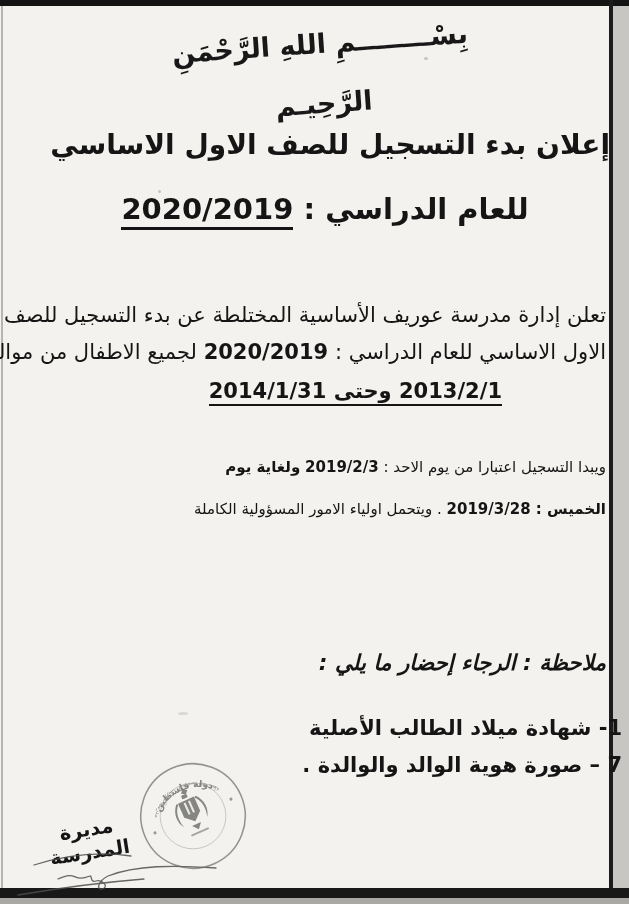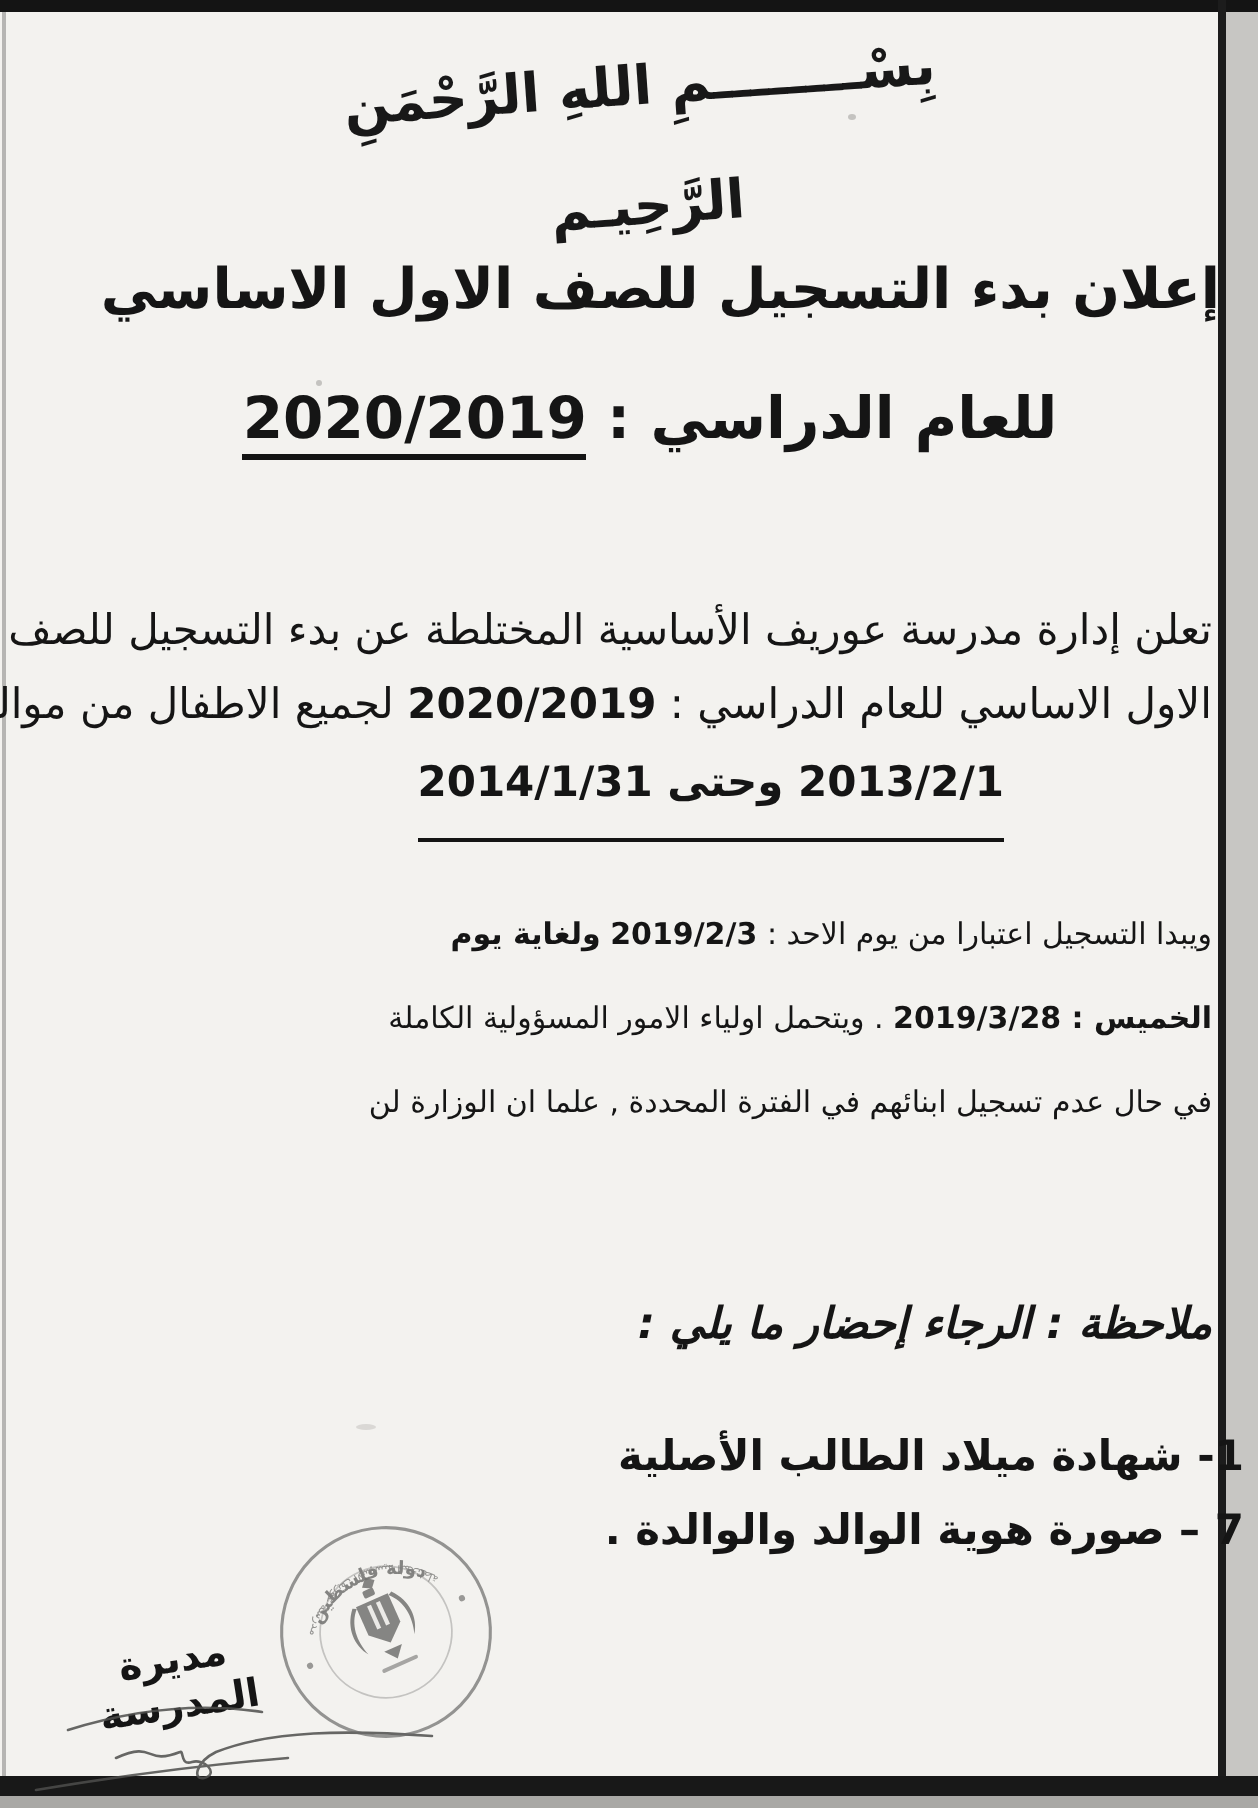--- a/index.html
+++ b/index.html
@@ -41,21 +41,21 @@
   .title-year { border-bottom:3px solid #141414; padding-bottom:1px; }
 
   
   .para { position:absolute; left:6px; width:600px; direction:rtl; text-align:right; }
   .para1 { top:297px; font-size:21px; line-height:37px; }
   .para2 { top:446px; font-size:15px; line-height:42px; }
   .para-line { white-space:nowrap; }
   .para1 .para-line:nth-child(3) { padding-right:104px; padding-top:2px; }
   .seg-n  { font-weight:normal; }
   .seg-b  { font-weight:bold; }
-  .seg-bu { font-weight:bold; border-bottom:2.5px solid #141414; padding-bottom:16px; }
+  .seg-bu { font-weight:bold; border-bottom:2.5px solid #141414; padding-bottom:1px; }
 
   .note {
     position:absolute; top:650px; left:6px; width:600px;
     direction:rtl; text-align:right;
     font-size:21.5px; font-weight:bold;font-style:italic;
   }
 
   .req-list {
     position:absolute; top:710px; left:24px; width:598px;
     direction:rtl; text-align:right;
@@ -99,21 +99,20 @@
   </div>
 
   <div class="para para1">
       <div class="para-line"><span class="seg-n">تعلن إدارة مدرسة عوريف الأساسية المختلطة عن بدء التسجيل للصف</span></div>
       <div class="para-line"><span class="seg-n">الاول الاساسي للعام الدراسي : </span><span class="seg-b">2020/2019</span><span class="seg-n"> لجميع الاطفال من مواليد</span></div>
       <div class="para-line"><span class="seg-bu">2013/2/1 وحتى 2014/1/31</span></div>
     </div>
   <div class="para para2">
       <div class="para-line"><span class="seg-n">ويبدا التسجيل اعتبارا من يوم الاحد : </span><span class="seg-b">2019/2/3</span><span class="seg-n"> </span><span class="seg-b">ولغاية يوم</span></div>
       <div class="para-line"><span class="seg-b">الخميس : 2019/3/28</span><span class="seg-n"> . ويتحمل اولياء الامور المسؤولية الكاملة</span></div>
-      <div class="para-line"><span class="seg-n">في حال عدم تسجيل ابنائهم في الفترة المحددة , علما ان الوزارة لن</span></div>
     </div>
 
   <div class="note">ملاحظة : الرجاء إحضار   ما يلي :</div>
 
   <div class="req-list" id="req-list">
       <div class="req-item">1-  شهادة ميلاد الطالب الأصلية</div>
       <div class="req-item">7 – صورة هوية الوالد والوالدة  .</div>
     </div>
 
   <div class="signature-label">مديرة المدرسة</div>

